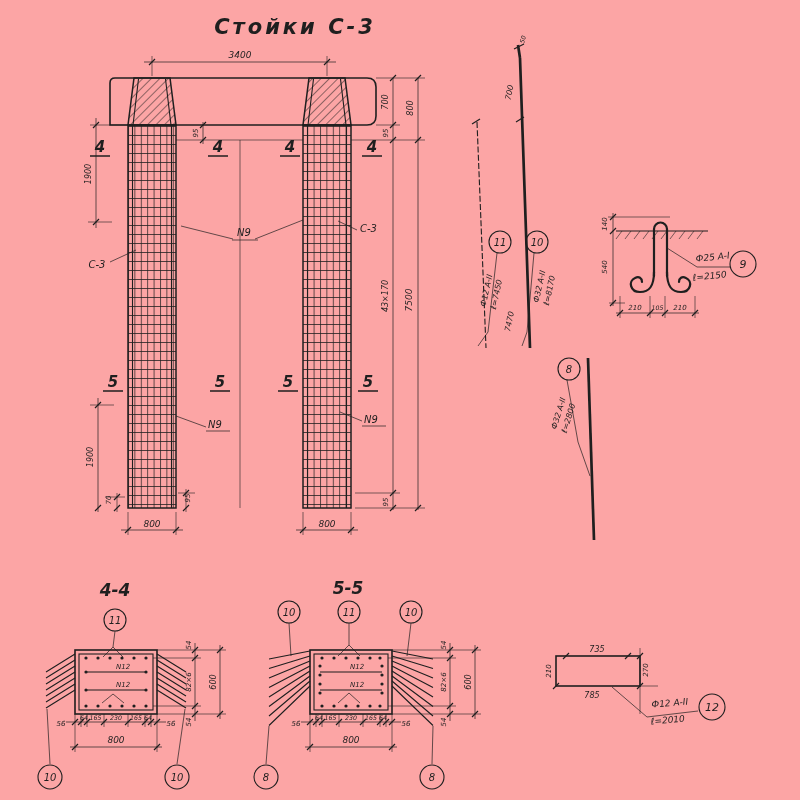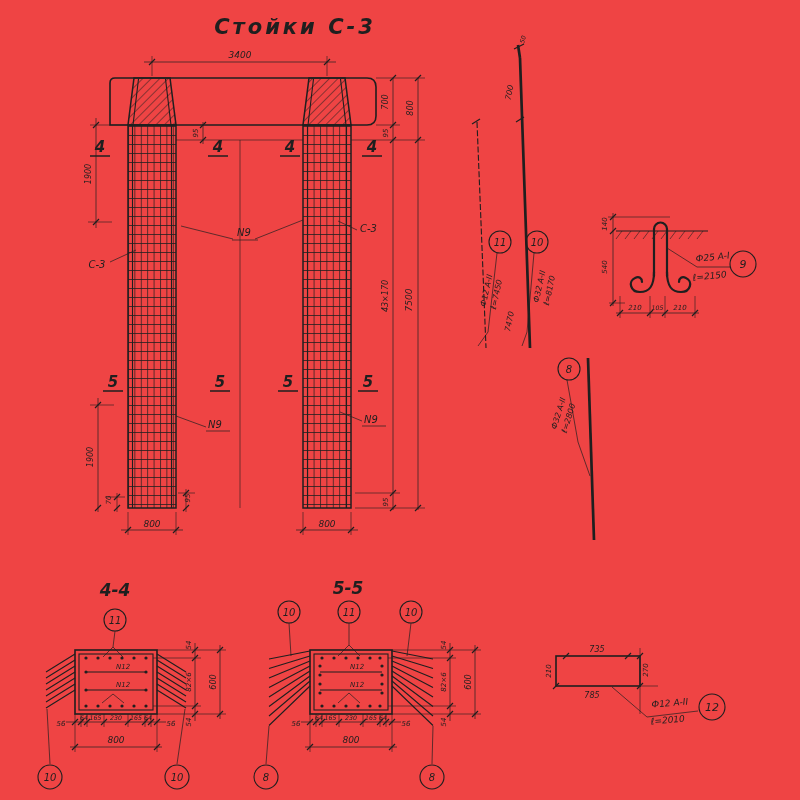--- a/index.html
+++ b/index.html
@@ -1,16 +1,16 @@
 <!DOCTYPE html>
 <html><head>
 <meta charset="utf-8">
 <style>
   html,body{margin:0;padding:0;background:#fff;}
-  .page{width:800px;height:800px;background:#ef4444;position:relative;overflow:hidden;}
+  .page{width:800px;height:800px;background:#fca5a5;position:relative;overflow:hidden;}
   svg{display:block;}
   text{font-family:"DejaVu Sans",sans-serif;font-style:italic;fill:#1f1f1f;}
   .t6{font-size:6.2px}.t7{font-size:7px}.t8{font-size:8px}.t9{font-size:9px}
   .t10{font-size:10px}.t11{font-size:11px}
   .ttl{font-size:21px;font-weight:600;letter-spacing:3px}
   .sec{font-size:17px;font-weight:700}
   .mk{font-size:15px;font-weight:700}
   .ln{stroke:#1f1f1f;stroke-width:1.1;fill:none}
   .ln2{stroke:#1f1f1f;stroke-width:1.6;fill:none}
   .thick{stroke:#1f1f1f;stroke-width:2.7;fill:none}

